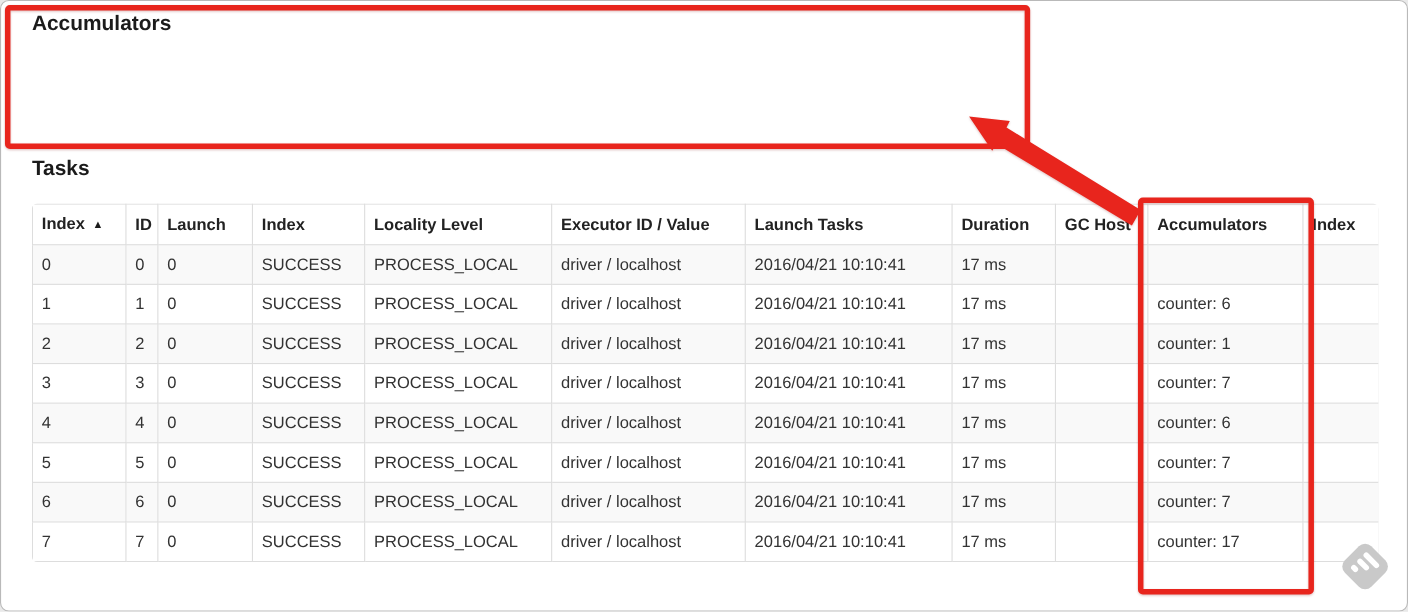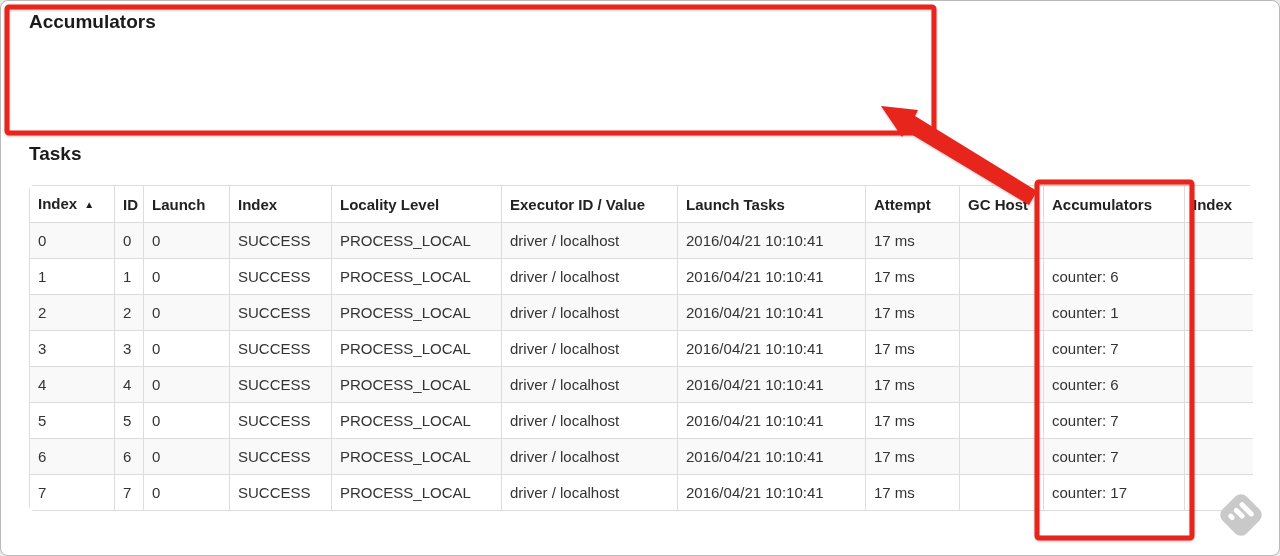--- a/index.html
+++ b/index.html
@@ -85,21 +85,21 @@
       </colgroup>
       <thead>
         <tr>
           <th><span>Index</span><span class="sort-arrow">▲</span></th>
           <th>ID</th>
           <th>Launch</th>
           <th>Index</th>
           <th>Locality Level</th>
           <th>Executor ID / Value</th>
           <th>Launch Tasks</th>
-          <th>Attempt</th>
+          <th>Duration</th>
           <th>GC Host</th>
           <th>Accumulators</th>
           <th>Index</th>
         </tr>
       </thead>
       <tbody>
           <tr>
             <td>0</td>
             <td>0</td>
             <td>0</td>

